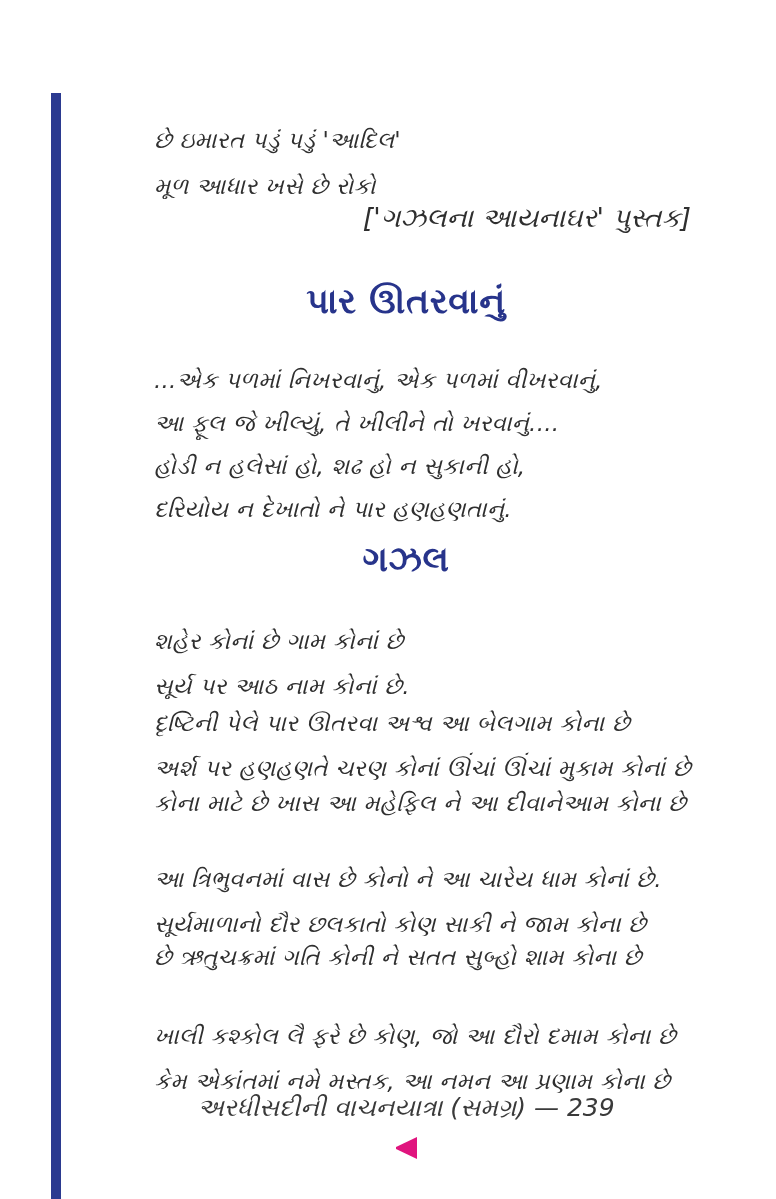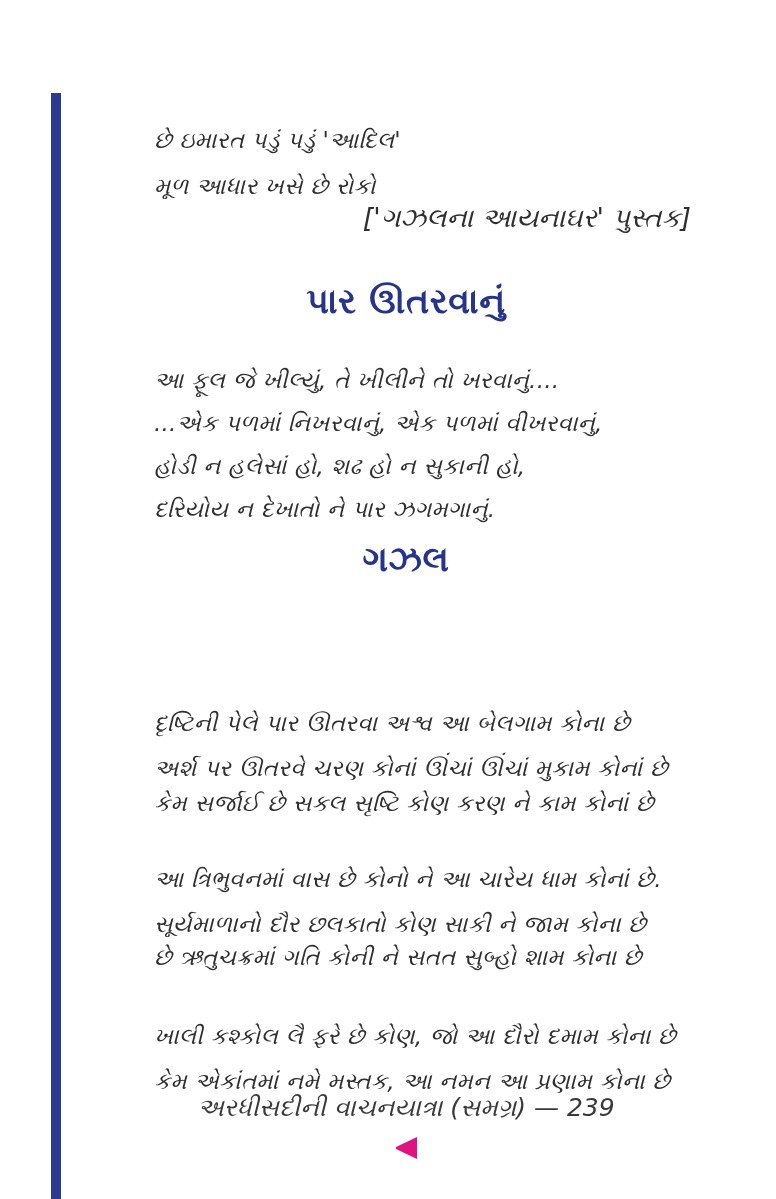--- a/index.html
+++ b/index.html
@@ -107,34 +107,38 @@
   <div class="opening-couplet body-text">
     <div>છે ઇમારત પડું પડું 'આદિલ'</div>
     <div>મૂળ આધાર ખસે છે રોકો</div>
   </div>
 
   <div class="attribution">['ગઝલના આયનાઘર' પુસ્તક]</div>
 
   <div class="poem-title title-1">પાર ઊતરવાનું</div>
 
   <div class="stanza body-text">
+    <div>...એક પળમાં નિખરવાનું, એક પળમાં વીખરવાનું,</div>
     <div>આ ફૂલ જે ખીલ્યું, તે ખીલીને તો ખરવાનું....</div>
-    <div>...એક પળમાં નિખરવાનું, એક પળમાં વીખરવાનું,</div>
     <div>હોડી ન હલેસાં હો, શઢ હો ન સુકાની હો,</div>
-    <div>દરિયોય ન દેખાતો ને પાર ઝગમગાનું.</div>
+    <div>દરિયોય ન દેખાતો ને પાર હણહણતાનું.</div>
   </div>
 
   <div class="poem-title title-2">ગઝલ</div>
 
+  <div class="couplet c1 body-text">
+    <div>શહેર કોનાં છે ગામ કોનાં છે</div>
+    <div>સૂર્ય પર આઠ નામ કોનાં છે.</div>
+  </div>
   <div class="couplet c2 body-text">
     <div>દૃષ્ટિની પેલે પાર ઊતરવા અશ્વ આ બેલગામ કોના છે</div>
-    <div>અર્શ પર ઊતરવે ચરણ કોનાં ઊંચાં ઊંચાં મુકામ કોનાં છે</div>
+    <div>અર્શ પર હણહણતે ચરણ કોનાં ઊંચાં ઊંચાં મુકામ કોનાં છે</div>
   </div>
   <div class="couplet c3 body-text">
-    <div>કેમ સર્જાઈ છે સકલ સૃષ્ટિ કોણ કરણ ને કામ કોનાં છે</div>
+    <div>કોના માટે છે ખાસ આ મહેફિલ ને આ દીવાનેઆમ કોના છે</div>
   </div>
   <div class="couplet c4 body-text">
     <div>આ ત્રિભુવનમાં વાસ છે કોનો ને આ ચારેય ધામ કોનાં છે.</div>
     <div>સૂર્યમાળાનો દૌર છલકાતો કોણ સાકી ને જામ કોના છે</div>
   </div>
   <div class="couplet c5 body-text">
     <div>છે ઋતુચક્રમાં ગતિ કોની ને સતત સુબ્હો શામ કોના છે</div>
   </div>
   <div class="couplet c6 body-text">
     <div>ખાલી કશ્કોલ લૈ ફરે છે કોણ, જો આ દૌરો દમામ કોના છે</div>

